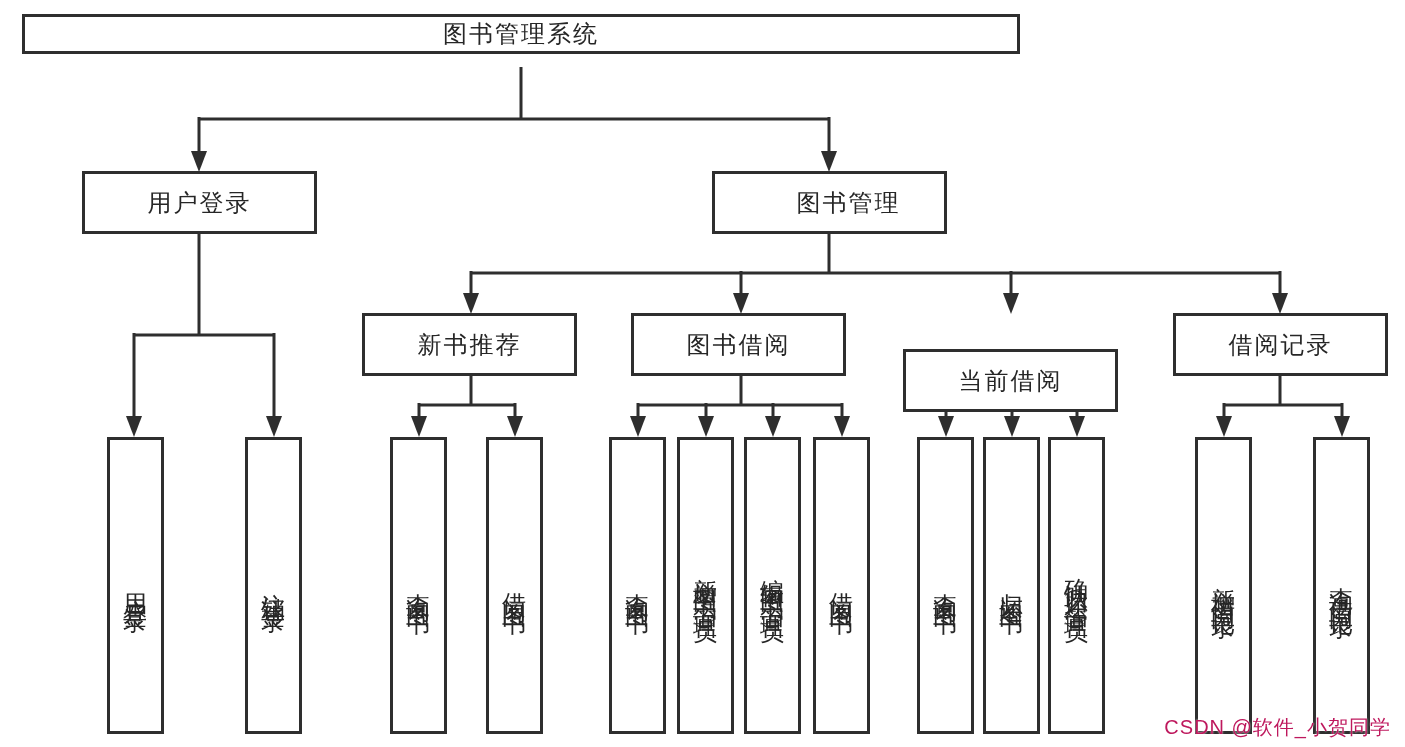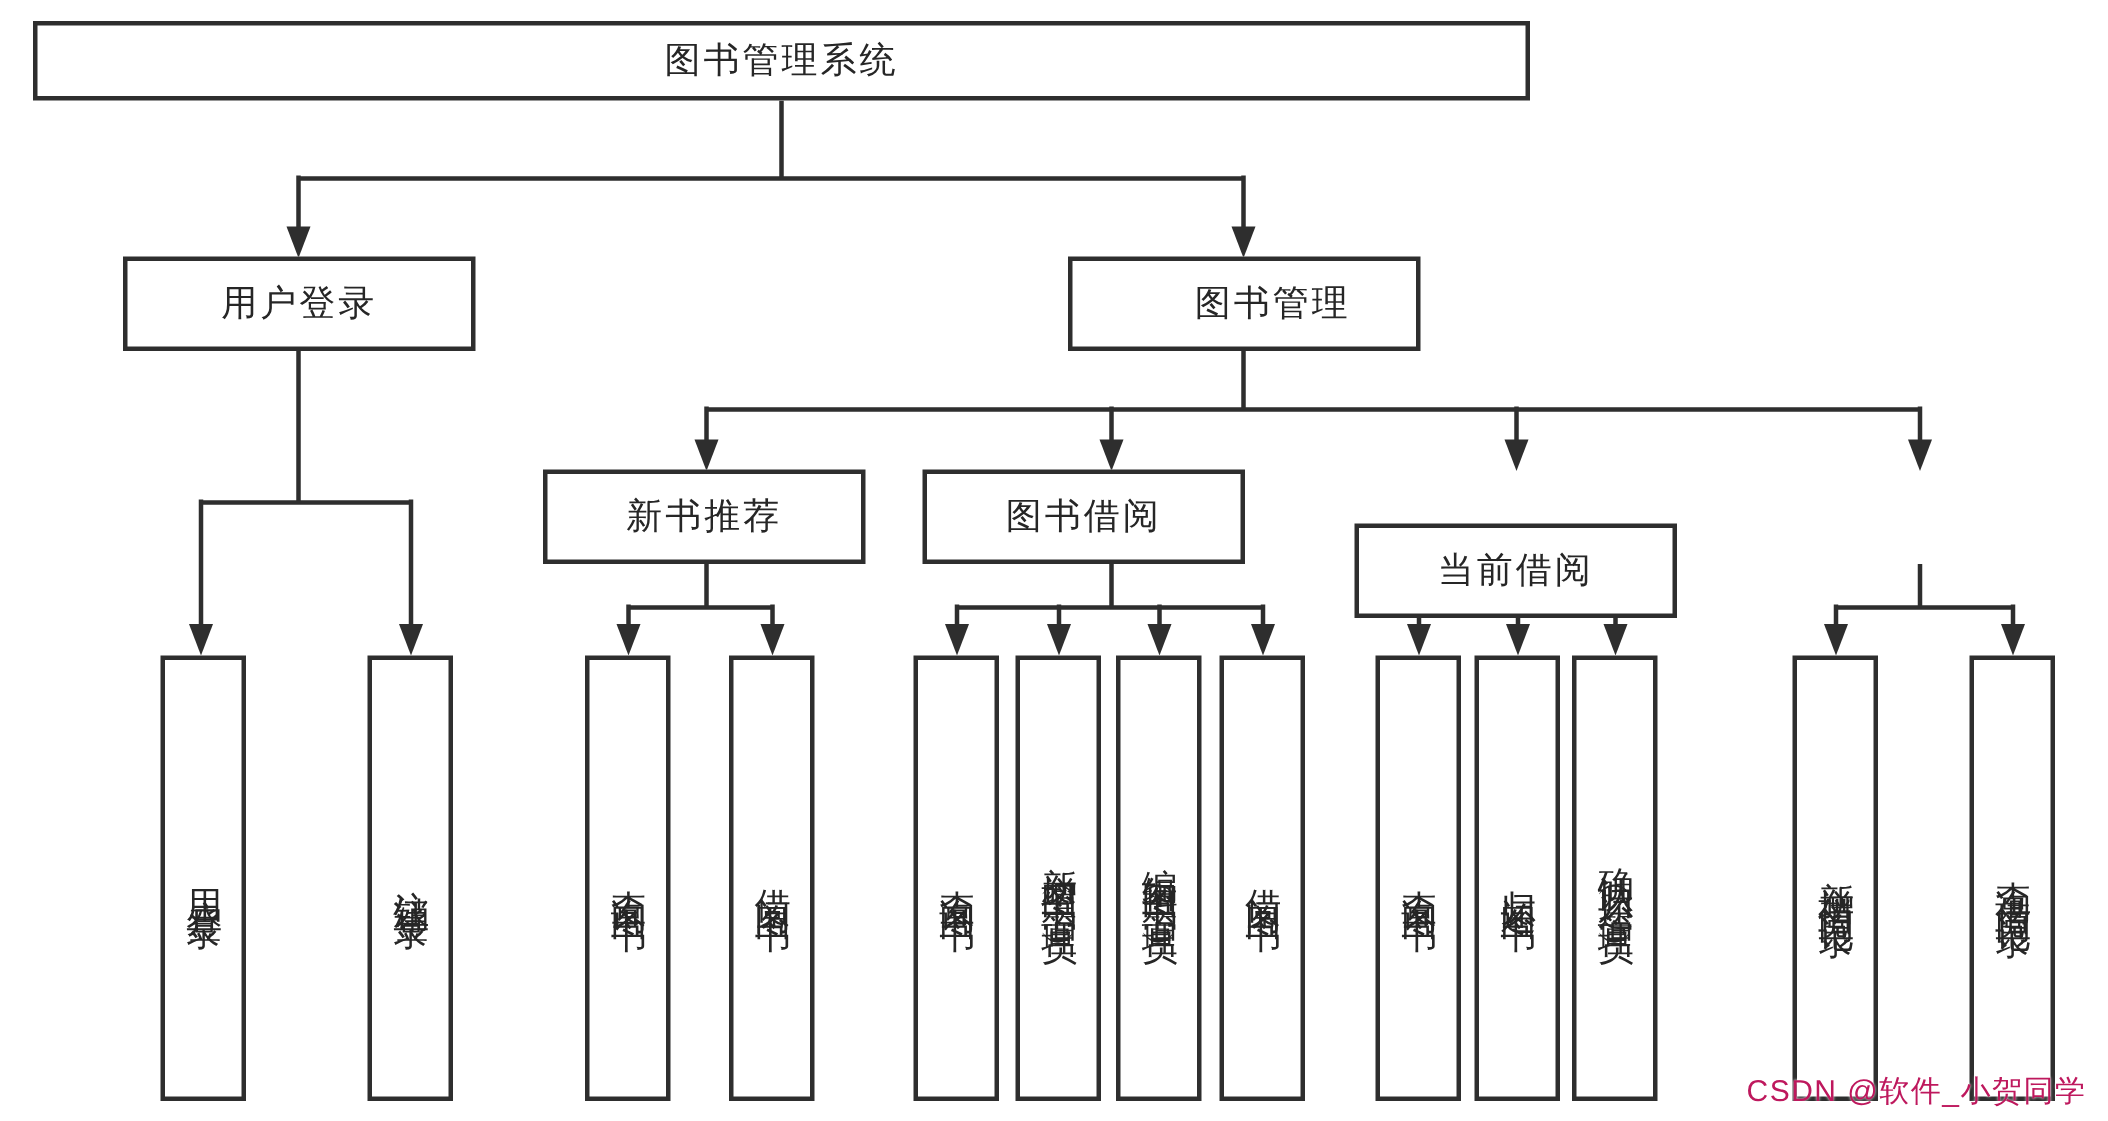--- a/index.html
+++ b/index.html
@@ -23,27 +23,27 @@
     background: #ffffff;
     border: 3px solid #2e2e2e;
     display: flex;
     align-items: center;
     justify-content: center;
     color: #262626;
     font-size: 24px;
     letter-spacing: 2px;
   }
   .node span { line-height: 1; white-space: nowrap; }
-  .root-box   { left: 22px;   top: 14px;  width: 998px; height: 53px; }
+  .root-box   { left: 22px;   top: 14px;  width: 998px; height: 40px; }
   .lvl2       { top: 171px; height: 63px; width: 235px; }
   .lvl2.user  { left: 82px; }
   .lvl2.book  { left: 712px; padding-left: 38px; }
   .lvl3       { top: 313px; height: 63px; width: 215px; }
   .lvl3.n1 { left: 362px; }
-  .lvl3.n2 { left: 615px; }
+  .lvl3.n2 { left: 631px; }
   .lvl3.n3 { left: 903px; margin-top: 36px; }
   .lvl3.n4 { left: 1173px; }
   .leaf {
     top: 437px;
     width: 57px;
     height: 297px;
     border-width: 3px;
   }
   .leaf span {
     writing-mode: vertical-rl;
@@ -140,20 +140,23 @@
 
   <div class="node lvl3 n1">
     <span>新书推荐</span>
   </div>
   <div class="node lvl3 n2">
     <span>图书借阅</span>
   </div>
   <div class="node lvl3 n3">
     <span>当前借阅</span>
   </div>
+  <div class="node lvl3 n4">
+    <span>借阅记录</span>
+  </div>
 
   <div class="node leaf l-user1">
     <span>用户登录</span>
   </div>
   <div class="node leaf l-user2">
     <span>注销登录</span>
   </div>
 
   <div class="node leaf l-nb1">
     <span>查询图书</span>

